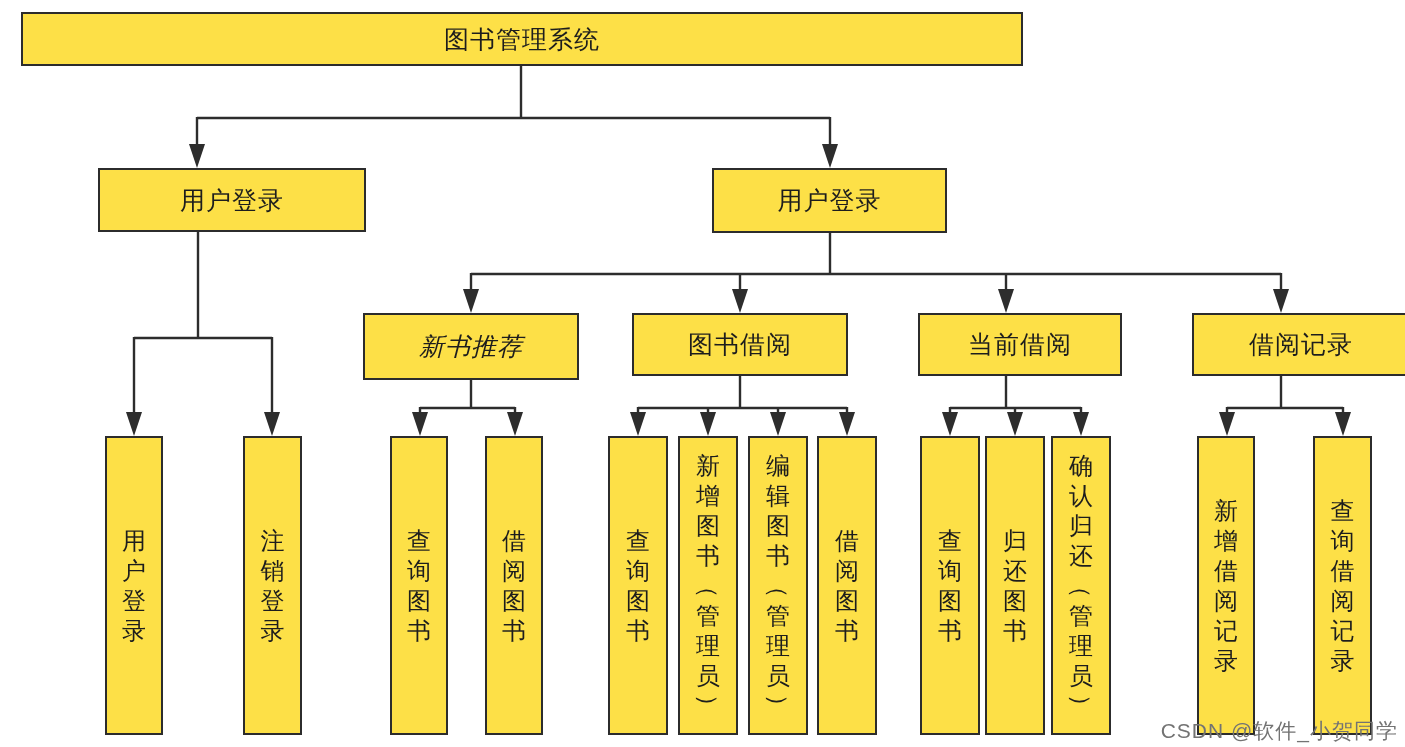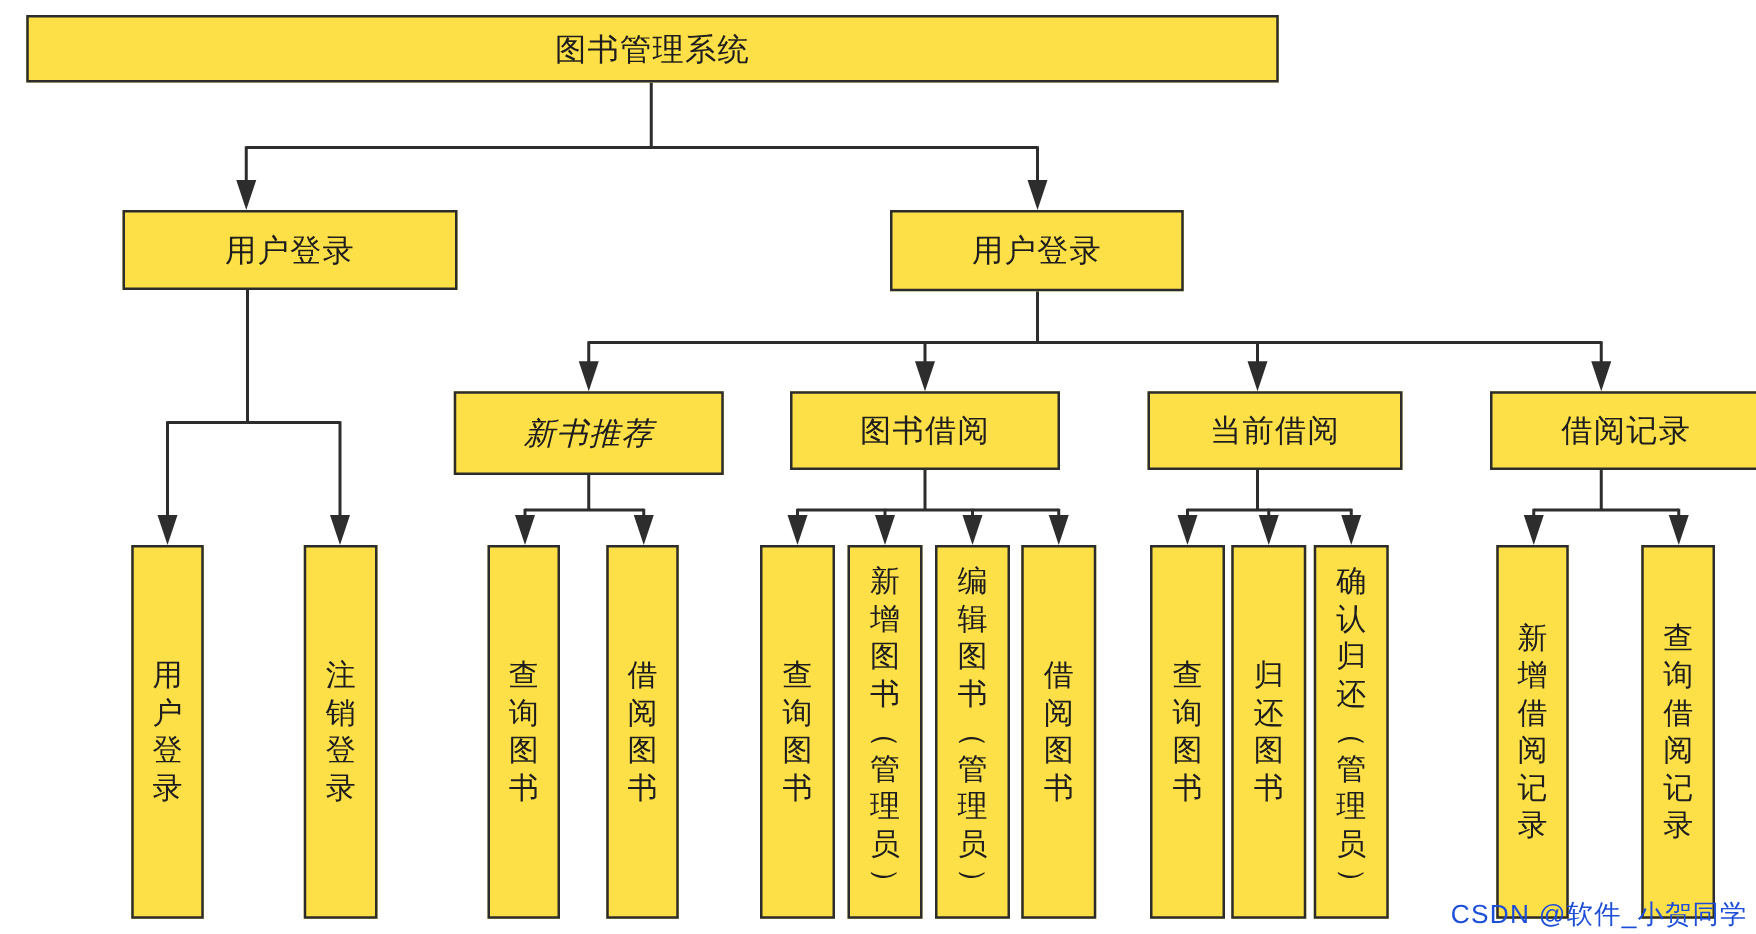--- a/index.html
+++ b/index.html
@@ -32,21 +32,21 @@
   .b-g2c2{left:678px;width:60px;}
   .b-g2c3{left:748px;width:60px;}
   .b-g2c4{left:817px;width:60px;}
   .b-g3c1{left:920px;width:60px;}
   .b-g3c2{left:985px;width:60px;}
   .b-g3c3{left:1051px;width:60px;}
   .b-g4c1{left:1197px;width:58px;}
   .b-g4c2{left:1313px;width:59px;}
   .watermark{
     position:absolute;right:7px;bottom:2px;font-size:21px;
-    color:#1d4ed8;z-index:6;letter-spacing:1px;white-space:nowrap;
+    color:#737373;z-index:6;letter-spacing:1px;white-space:nowrap;
   }
 </style>
 </head>
 <body>
 
 <div id="canvas">
 
   <svg id="wires" viewBox="0 0 1405 747" xmlns="http://www.w3.org/2000/svg">
     <g stroke="#2d2d2d" stroke-width="2.4" fill="none">
 

